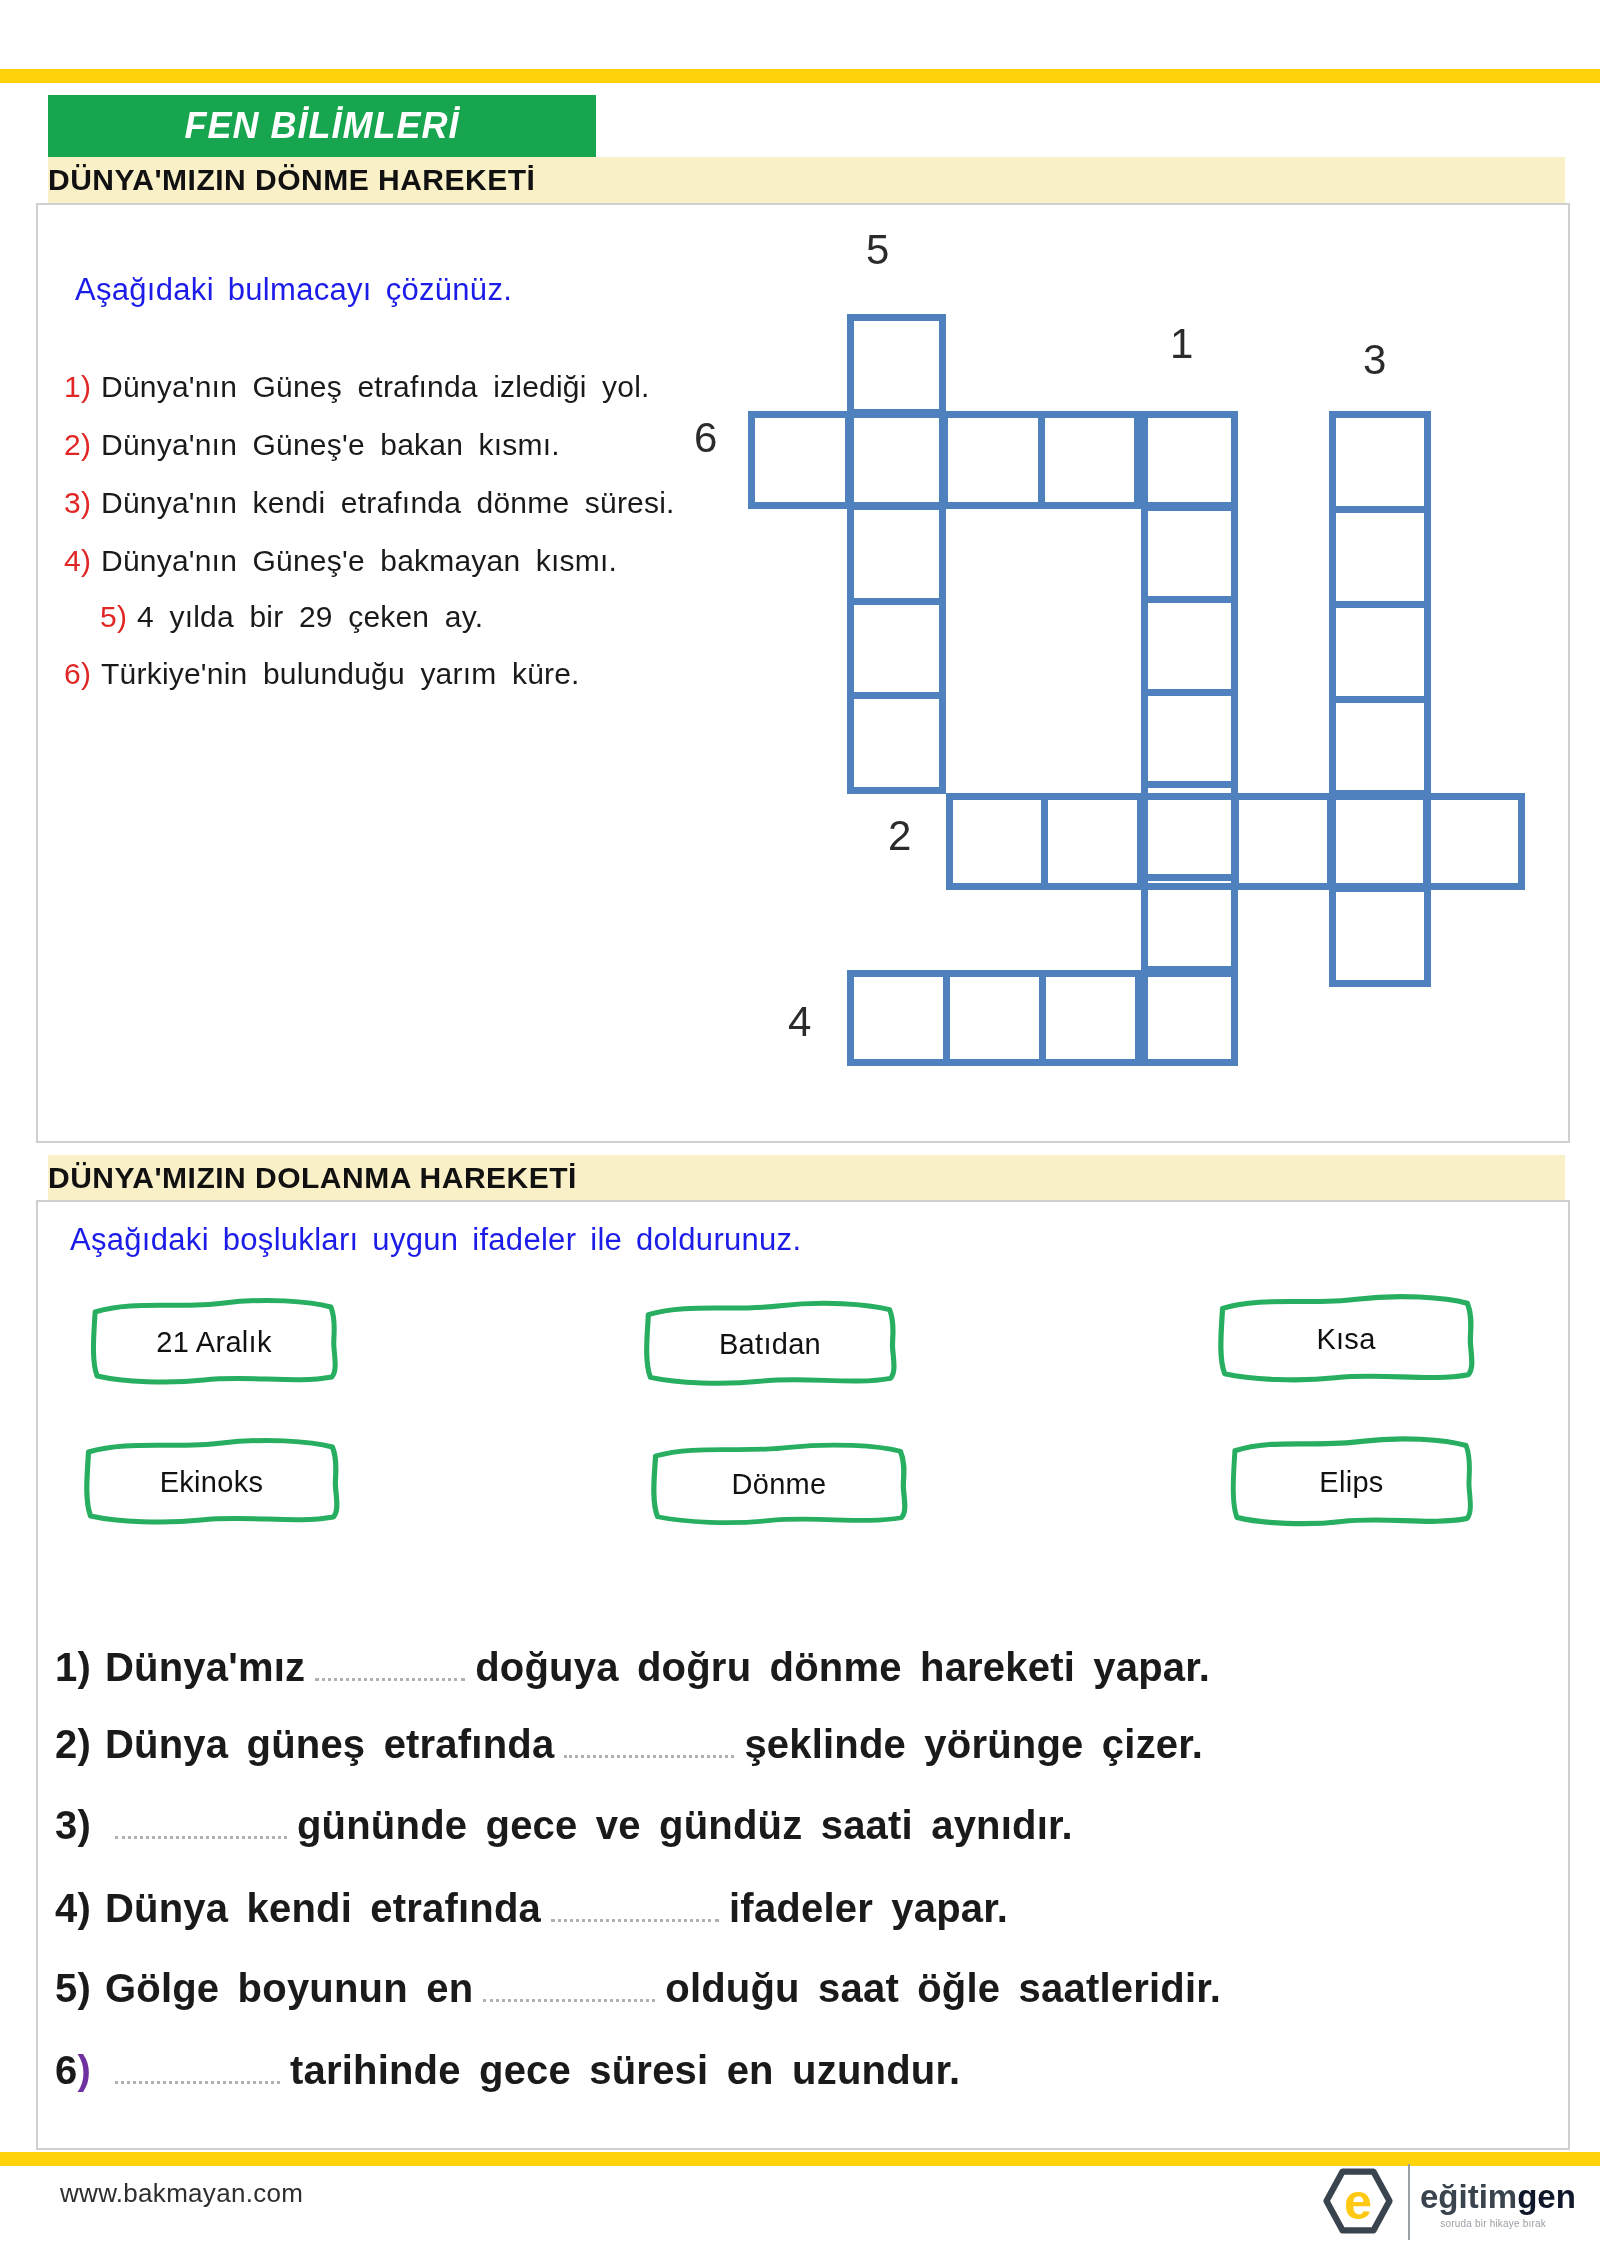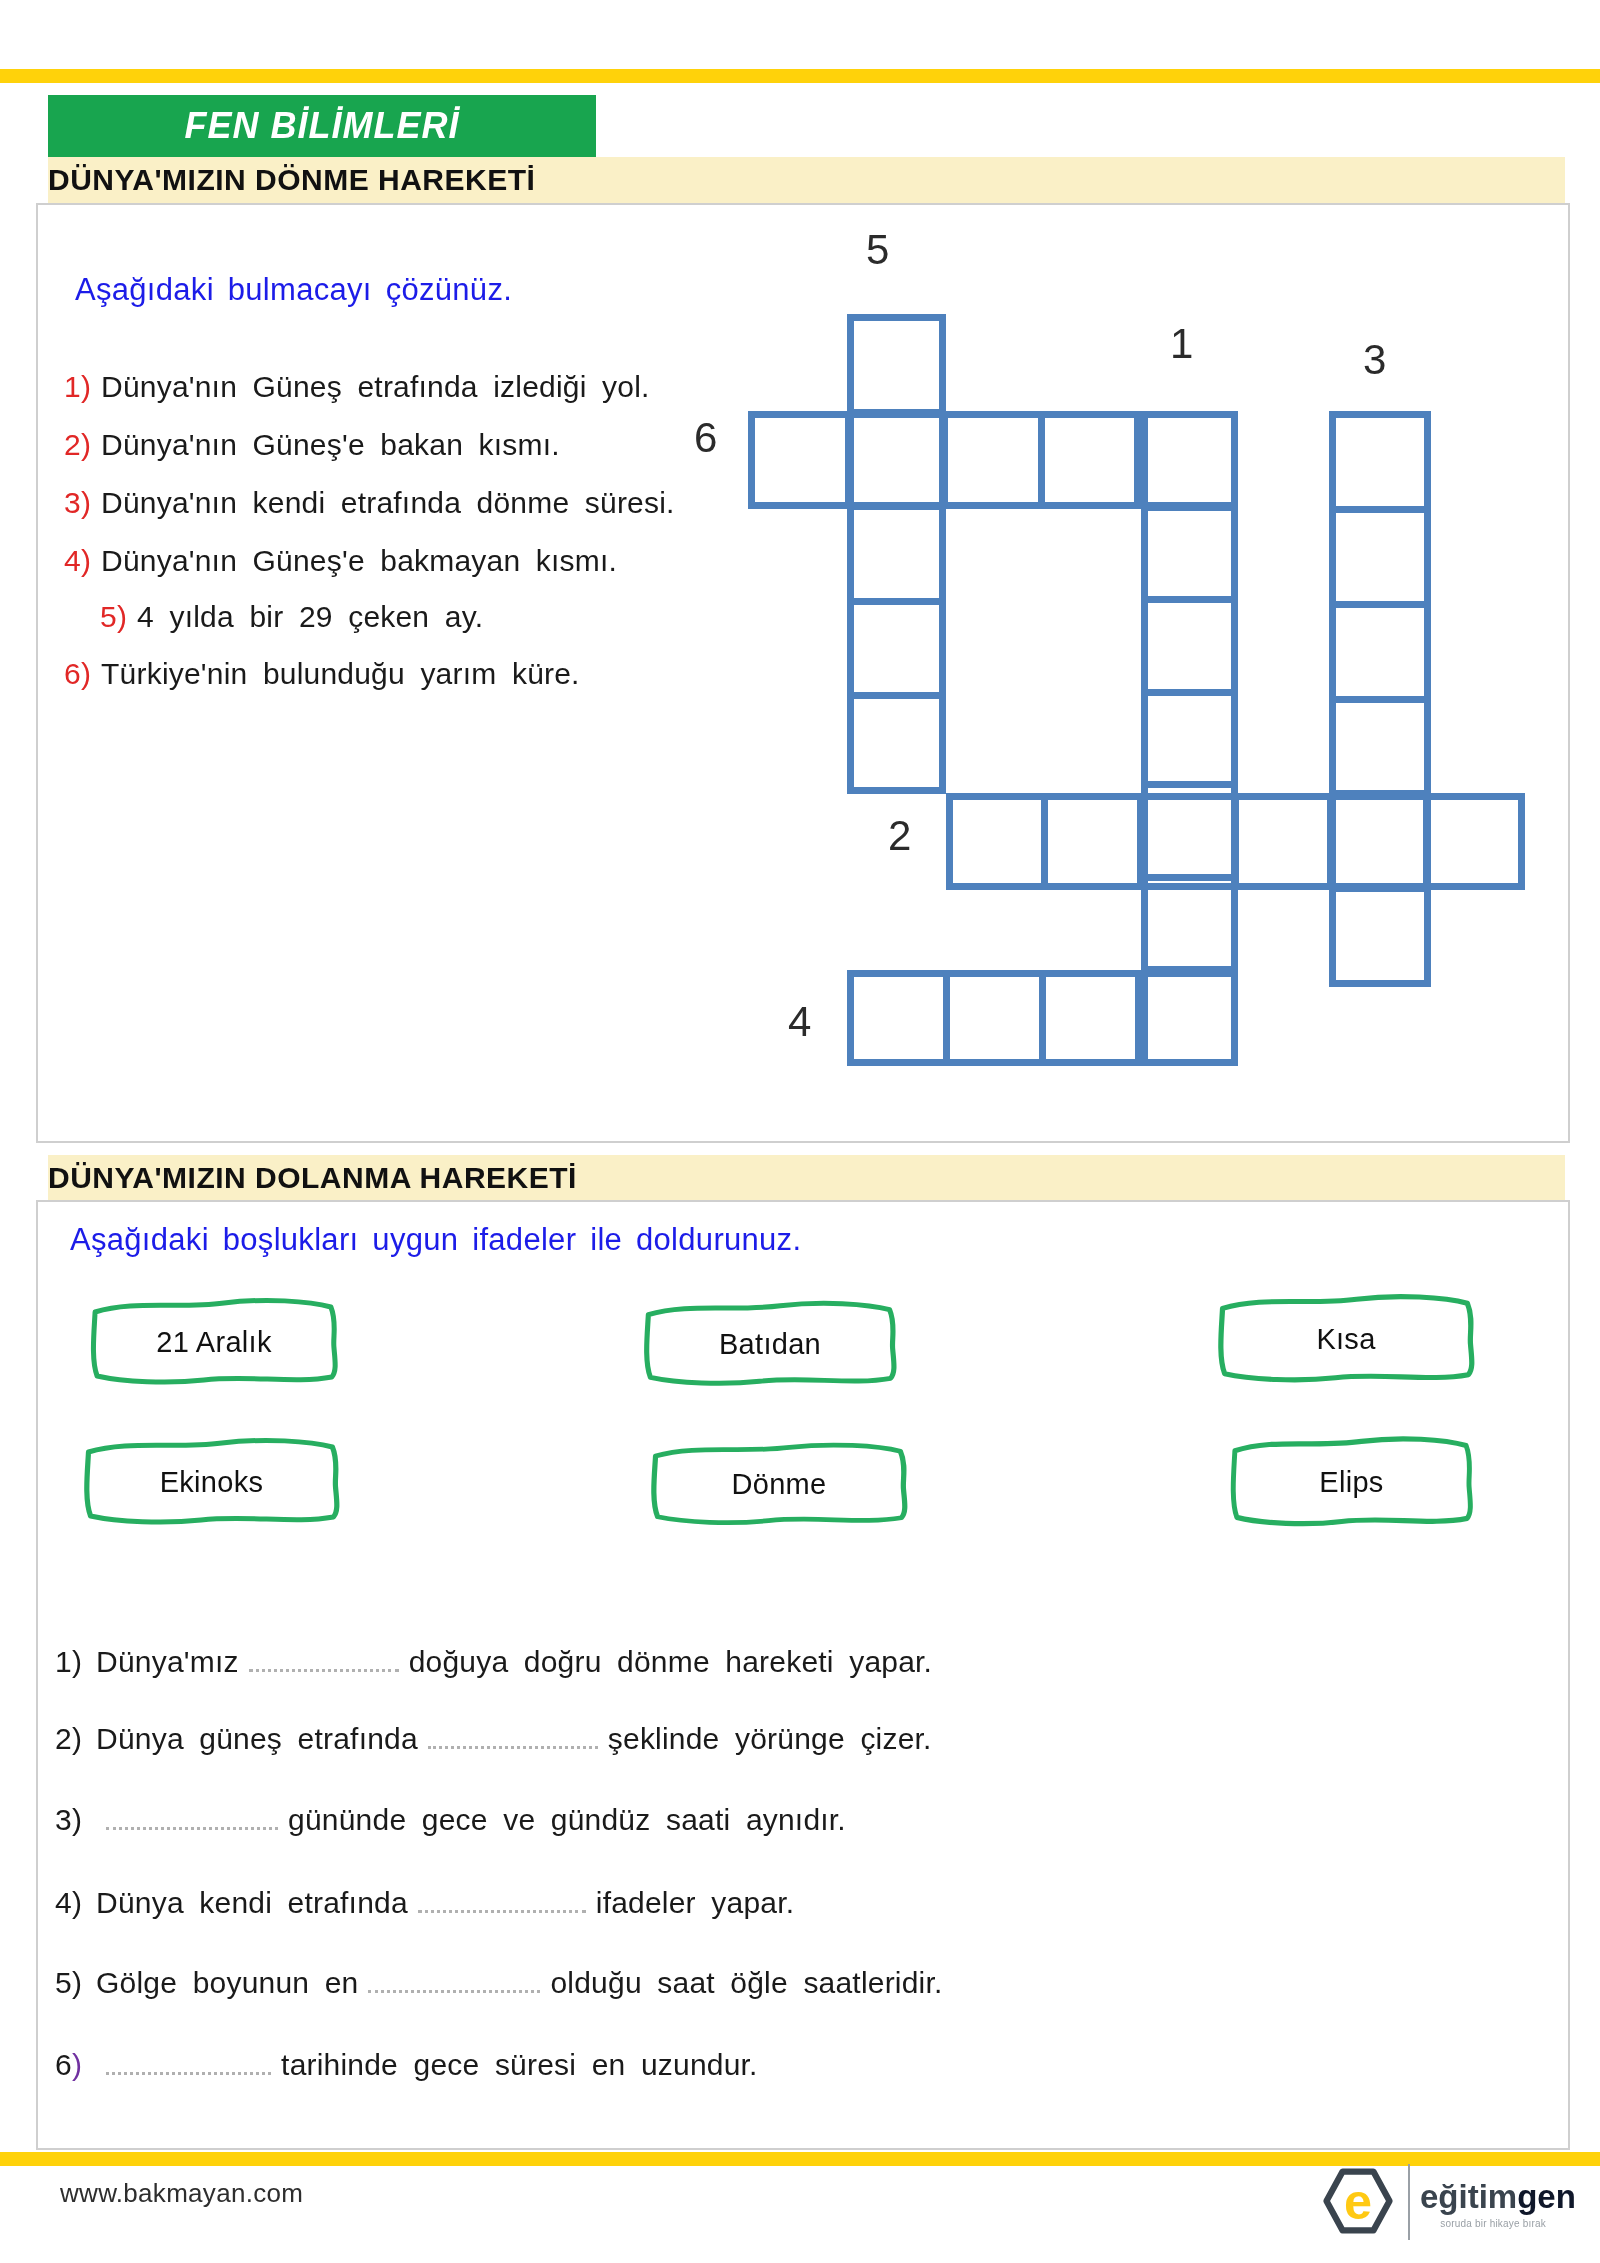--- a/index.html
+++ b/index.html
@@ -31,21 +31,21 @@
   .cw-word{position:absolute;border:7px solid #4E81BD;box-sizing:border-box;background:transparent;}
   .cw-div{position:absolute;background:#4E81BD;}
   .cw-cell{position:absolute;}
   .cw-label{position:absolute;font-size:42px;color:#2b2b2b;}
   .bank-box{position:absolute;}
   .bank-box svg{position:absolute;left:0;top:0;width:100%;height:100%;}
   .bank-box .lbl{
     position:absolute;left:0;top:0;width:100%;height:100%;display:flex;align-items:center;justify-content:center;
     font-size:29px;letter-spacing:.3px;color:#111;
   }
-  .sentence{position:absolute;font-size:30px;white-space:nowrap;letter-spacing:.2px;word-spacing:7px;}
+  .sentence{position:absolute;font-size:40px;white-space:nowrap;letter-spacing:.2px;word-spacing:7px;font-weight:bold;}
   .sentence .num{margin-right:14px;}
   .sentence .paren-purple{color:#7030A0;}
   .blank{
     display:inline-block;height:22px;border-bottom:3px dotted #b0b0b0;
     margin:0 10px;vertical-align:baseline;
   }
   .footer-url{position:absolute;left:60px;top:2178px;font-size:26px;color:#2e2e2e;letter-spacing:.3px;}
   .logo{position:absolute;left:1322px;top:2160px;width:220px;height:95px;}
   .logo .hex{position:absolute;left:0;top:6px;width:72px;height:70px;}
   .logo .divider{position:absolute;left:86px;top:4px;width:2px;height:76px;background:#9aa0a6;}

